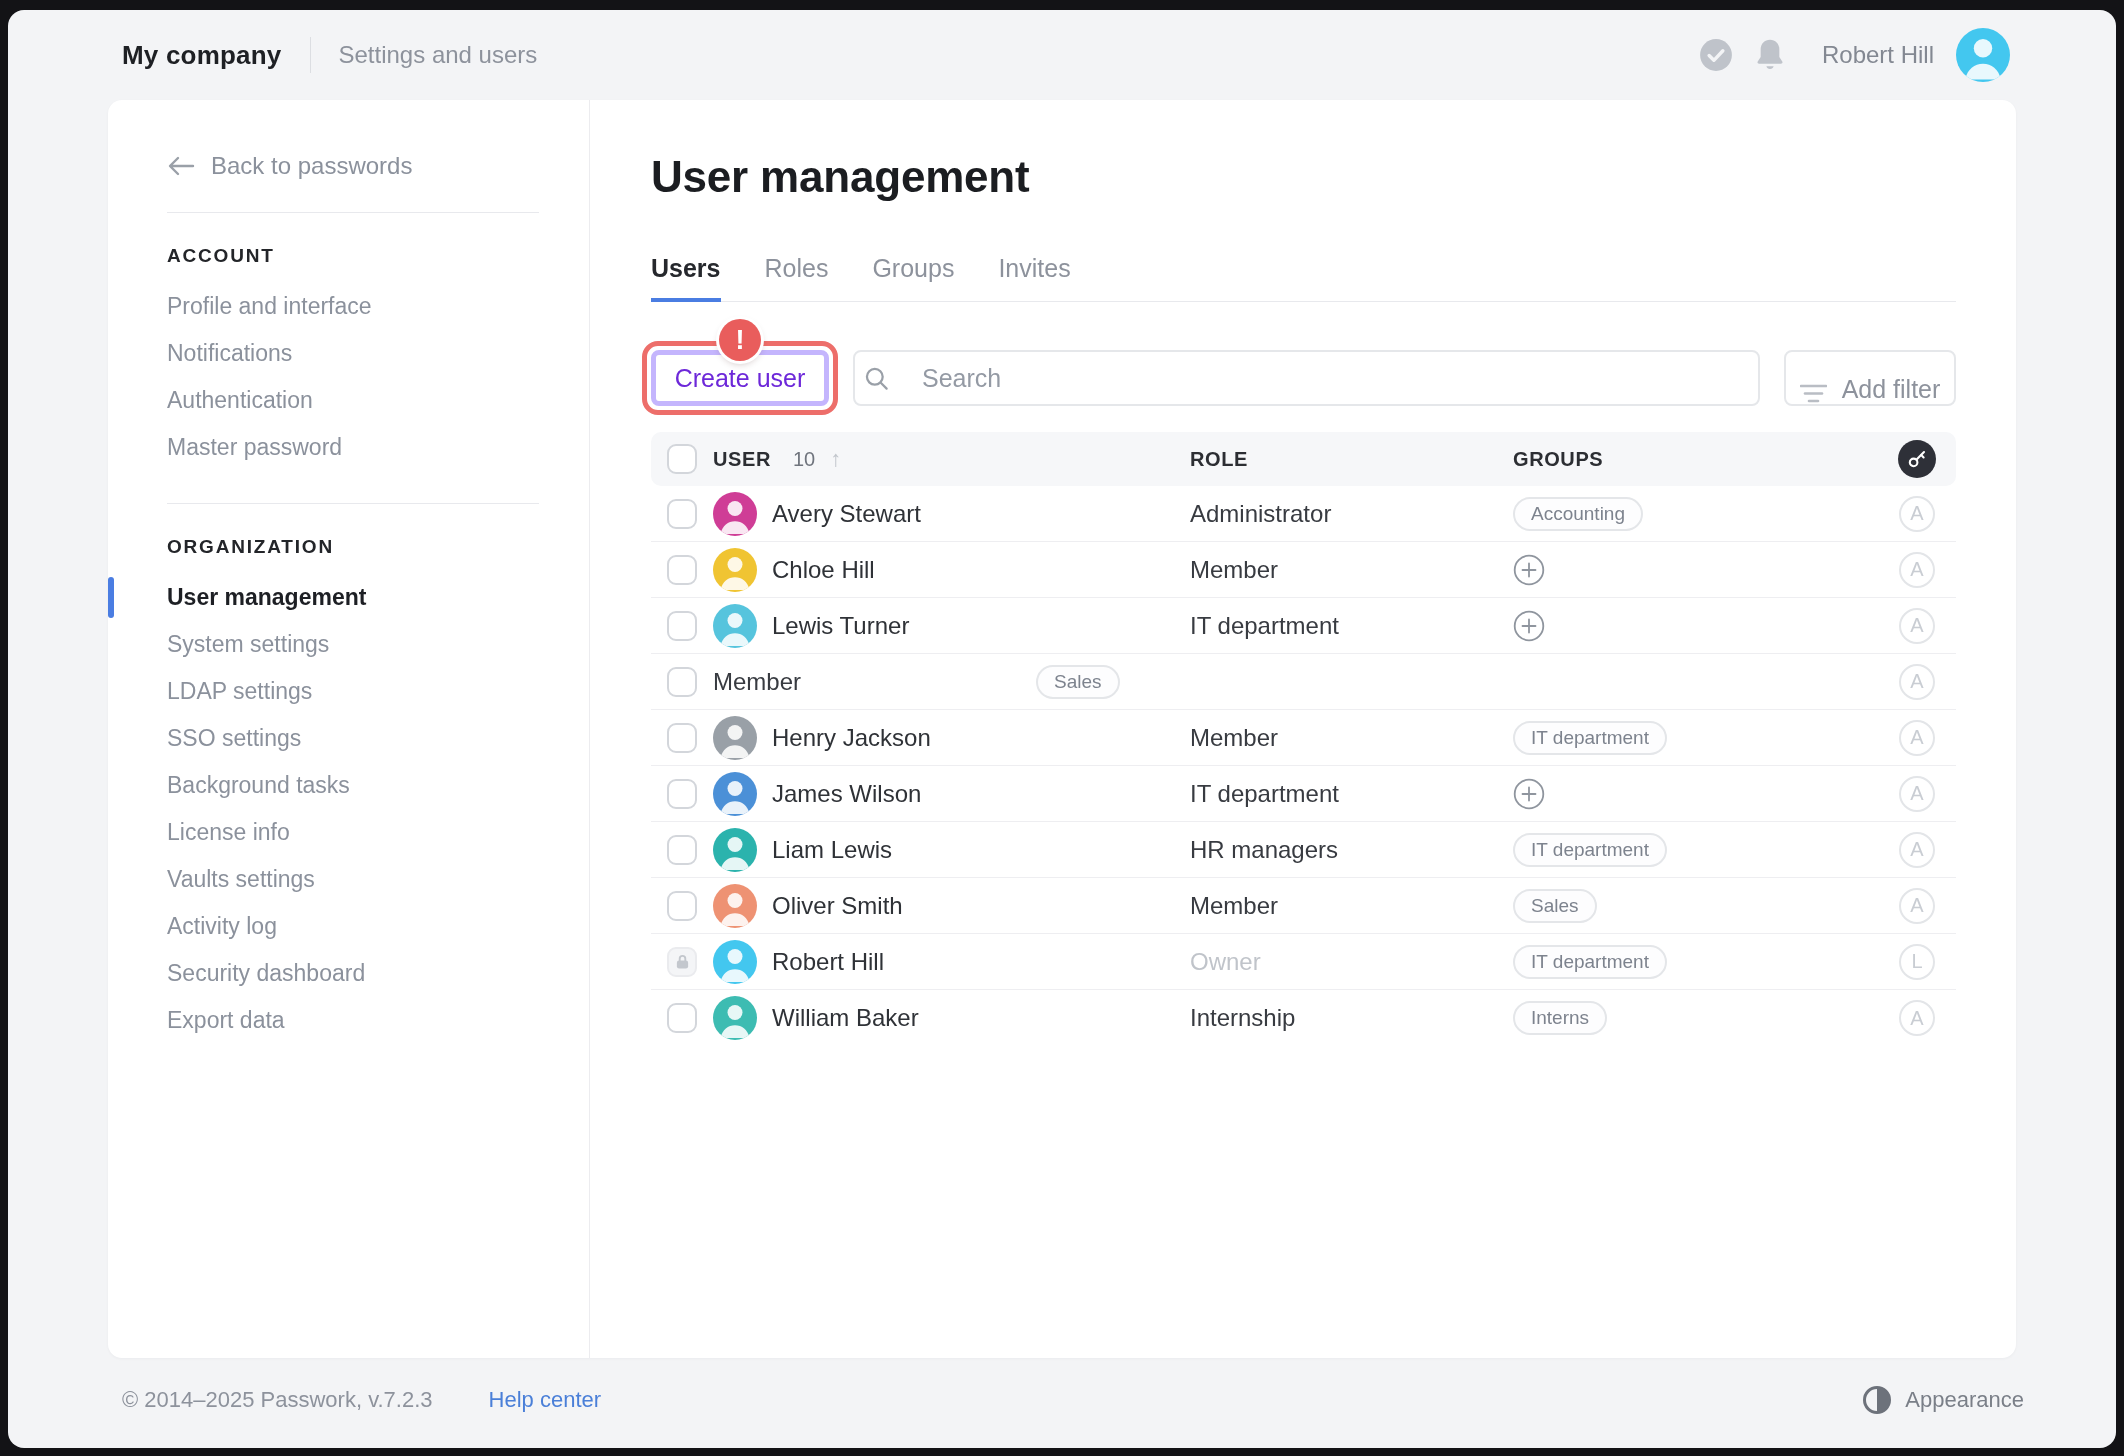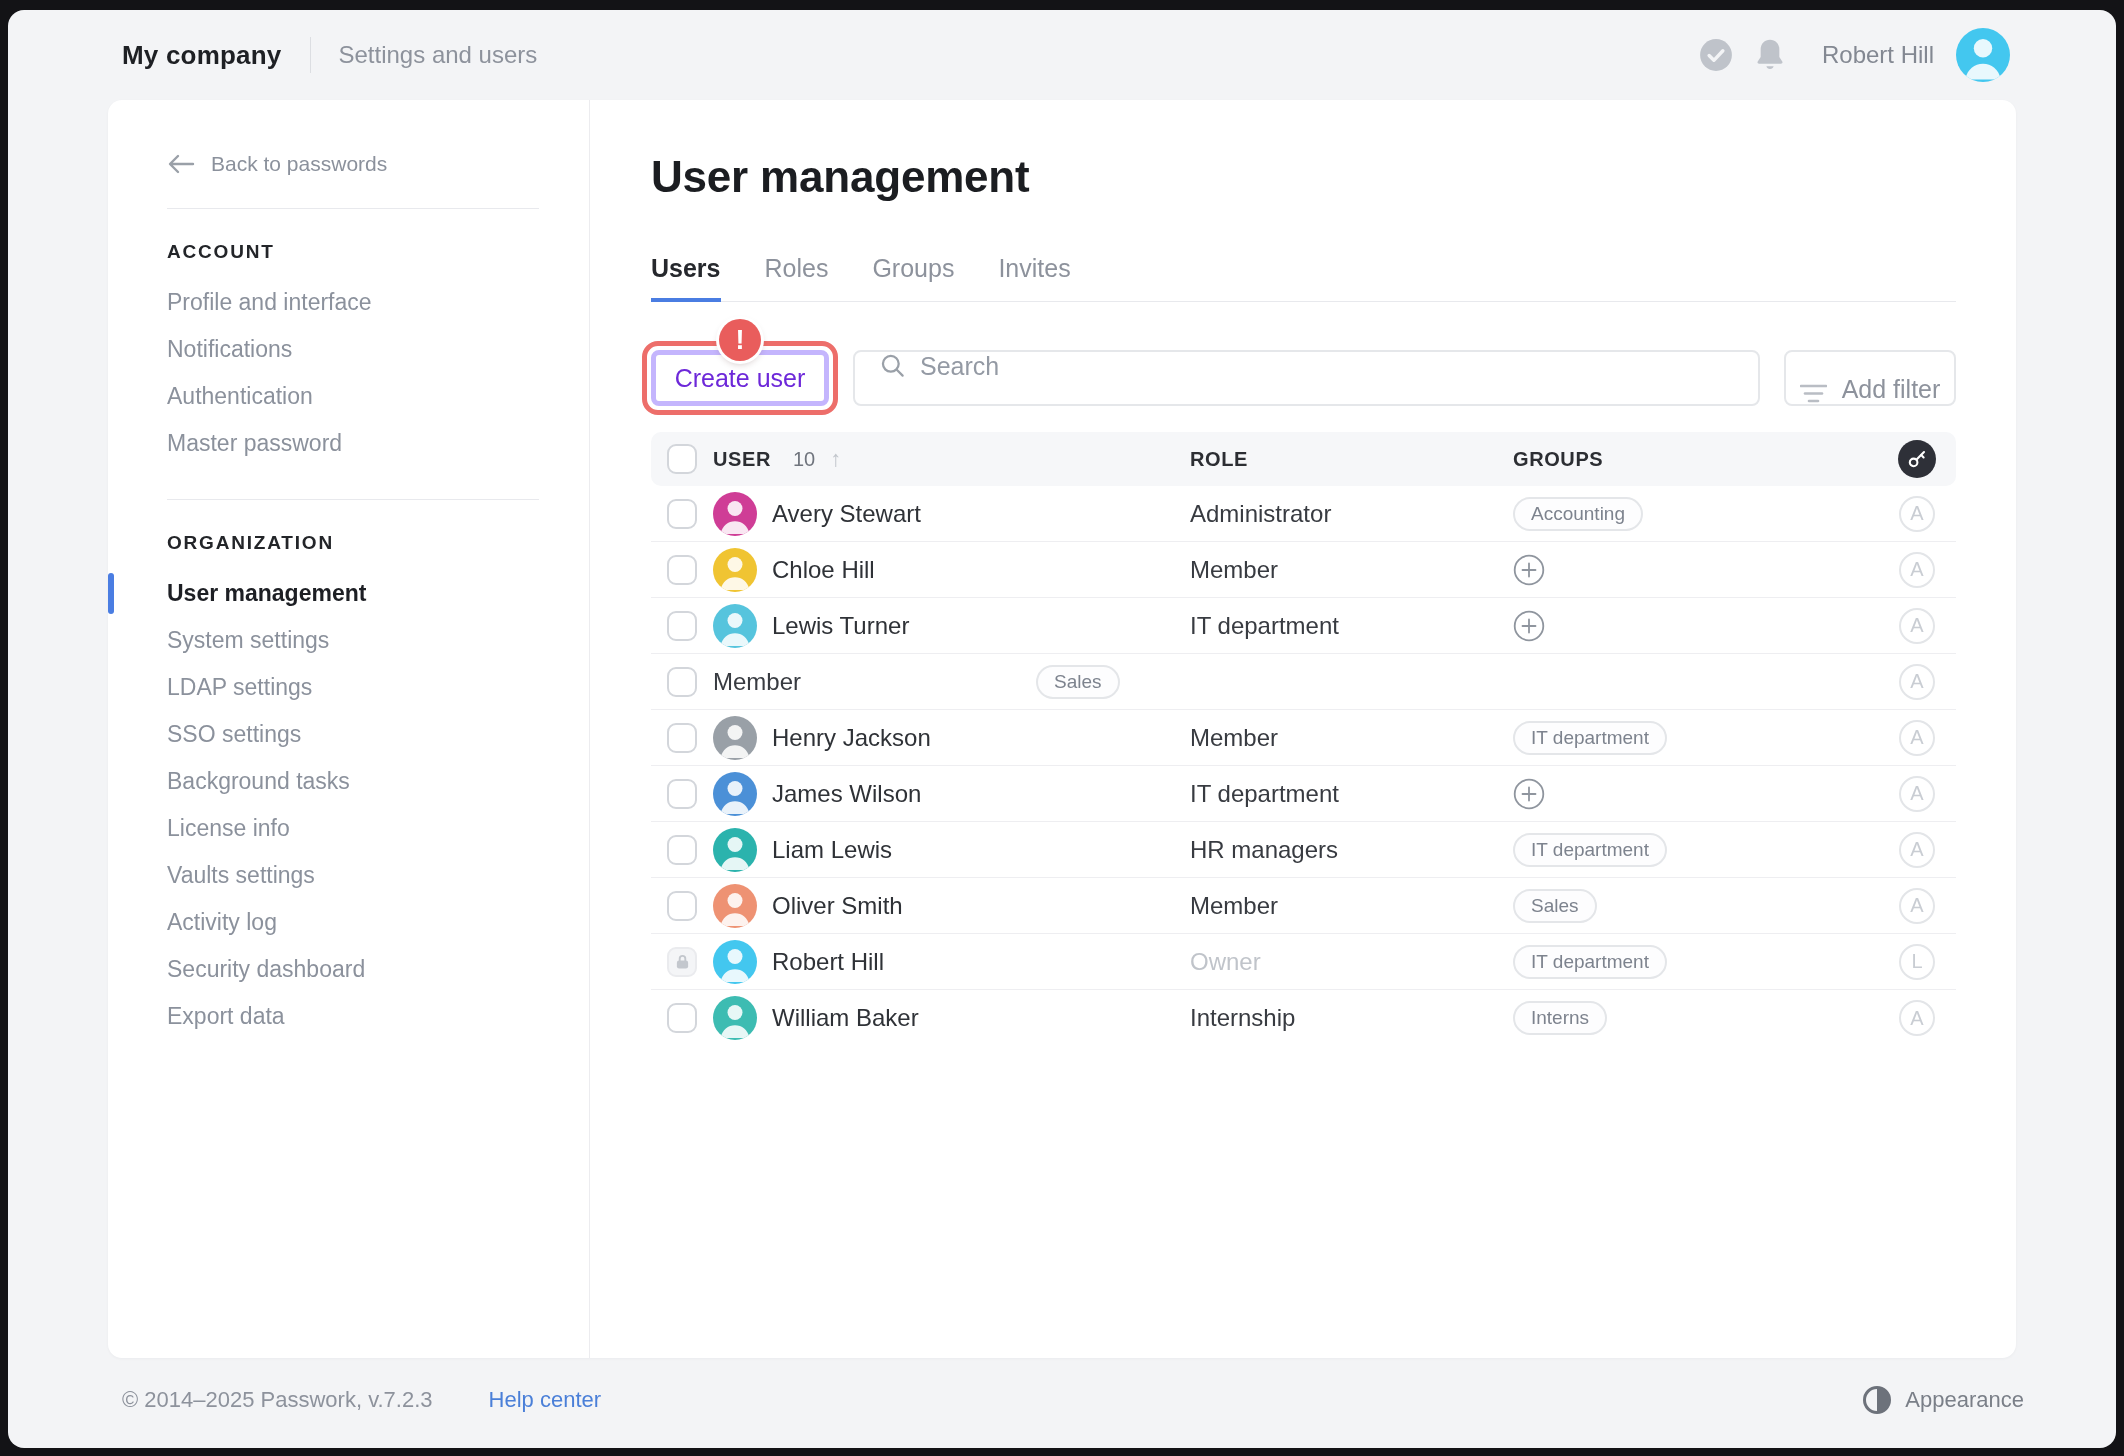--- a/index.html
+++ b/index.html
@@ -26,41 +26,41 @@
   .tb-icon { display: flex; align-items: center; justify-content: center; width: 40px; height: 40px; cursor: pointer; }
   .tb-icon + .tb-icon { margin-left: 14px; }
   .tb-username { font-size: 24px; color: #838892; margin-left: 32px; }
   .tb-avatar { width: 54px; height: 54px; border-radius: 50%; margin-left: 22px; overflow: hidden; flex: none; cursor: pointer; }
 
   
   .panel { margin: 0 100px; background: #fff; border-radius: 14px; height: 1258px; flex: none; display: flex; box-shadow: 0 1px 3px rgba(25,28,40,.04); overflow: hidden; }
 
   
   .sidebar { width: 482px; flex: none; border-right: 1px solid #ececef; padding-top: 52px; }
-  .back-link { display: flex; align-items: center; gap: 16px; padding-left: 59px; color: #8b919c; font-size: 21px; cursor: pointer; }
+  .back-link { display: flex; align-items: center; gap: 16px; padding-left: 59px; color: #8b919c; font-size: 24px; cursor: pointer; }
   .side-div { border: none; border-top: 1px solid #e8e9ed; margin: 32px 50px 32px 59px; }
   .side-section-title { font-size: 19px; font-weight: 700; letter-spacing: 1.8px; color: #232529; padding-left: 59px; margin-bottom: 16px; }
   .side-item { position: relative; font-size: 23px; color: #8b919c; padding: 10px 20px 10px 59px; cursor: pointer; }
   .side-item.active { color: #1d1f24; font-weight: 700; }
   .side-item.active::before { content: ""; position: absolute; left: 0; top: 3px; bottom: 3px; width: 6px; border-radius: 3px; background: #4a7de2; }
 
   
   .content { flex: 1; min-width: 0; padding: 52px 60px 0 61px; }
   .page-title { font-size: 44px; font-weight: 700; color: #1b1d21; letter-spacing: -.2px; }
   .tabs { display: flex; gap: 44px; margin-top: 52px; border-bottom: 1px solid #e8e9ed; }
   .tab { font-size: 25px; color: #8d929c; padding-bottom: 15px; border-bottom: 4px solid transparent; margin-bottom: -1px; cursor: pointer; }
   .tab.active { color: #26282d; font-weight: 700; border-bottom-color: #4a7de2; }
 
   
   .controls { display: flex; gap: 24px; margin-top: 48px; height: 56px; }
   .create-wrap { position: relative; flex: none; }
   .btn-create { width: 178px; height: 56px; background: #fff; border: 5px solid #c4b5fd; border-radius: 8px; color: #6d28d9; font-size: 25px; font-family: inherit; cursor: pointer; }
   .annotation-ring { position: absolute; inset: -9px; border: 5px solid #ed6e6a; border-radius: 16px; pointer-events: none; }
   .annotation-badge { position: absolute; top: -31px; left: 50%; transform: translateX(-50%); width: 42px; height: 42px; border-radius: 50%; background: #e95d5c; color: #fff; font-size: 27px; font-weight: 700; display: flex; align-items: center; justify-content: center; box-shadow: 0 0 0 3px #fff, 0 3px 7px rgba(60,20,20,.25); z-index: 2; }
-  .search { flex: 1; display: flex; align-items: flex-start; gap: 14px; background: #fff; border: 2px solid #e5e7ea; border-radius: 8px; padding: 0 24px; }
+  .search { flex: 1; display: flex; align-items: center; gap: 32px; background: #fff; border: 2px solid #e5e7ea; border-radius: 8px; padding: 0 8px; }
   .search input { flex: 1; border: none; outline: none; font-size: 25px; color: #33363c; font-family: inherit; background: transparent; }
   .search input::placeholder { color: #949aa4; }
   .btn-filter { width: 172px; flex: none; background: #fff; border: 2px solid #e5e7ea; border-radius: 8px; color: #8d929c; font-size: 25px; font-family: inherit; display: flex; align-items: flex-end; justify-content: center; gap: 15px; cursor: pointer; }
 
   
   .table { margin-top: 26px; }
   .thead { height: 54px; background: #f6f7f9; border-radius: 10px; display: flex; align-items: center; padding: 0 20px 0 16px; }
   .trow { height: 56px; display: flex; align-items: center; padding: 0 20px 0 16px; }
   .trow:not(:last-child) { border-bottom: 1px solid #eeeef1; }
   .col-cb { width: 30px; flex: none; margin-right: 16px; display: flex; align-items: center; }

